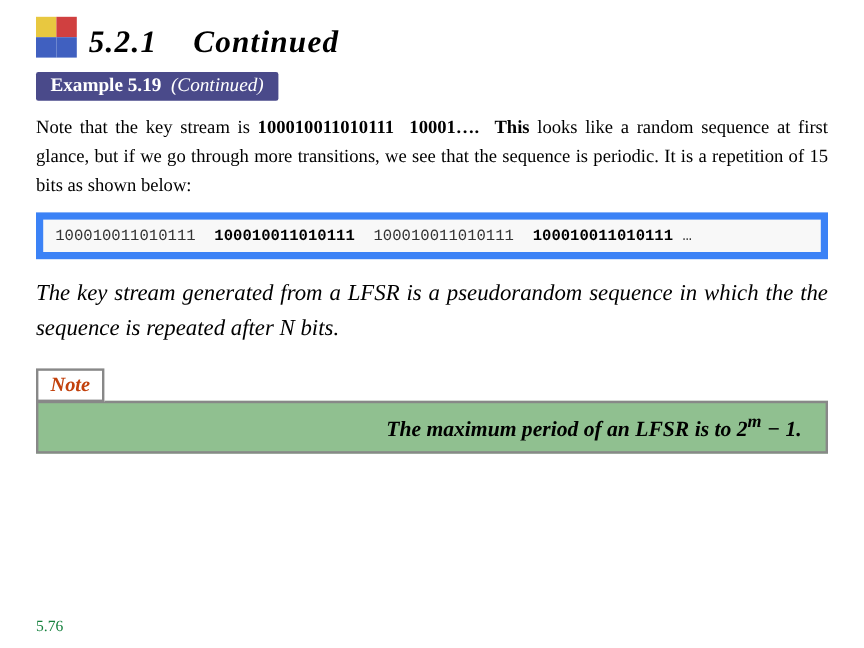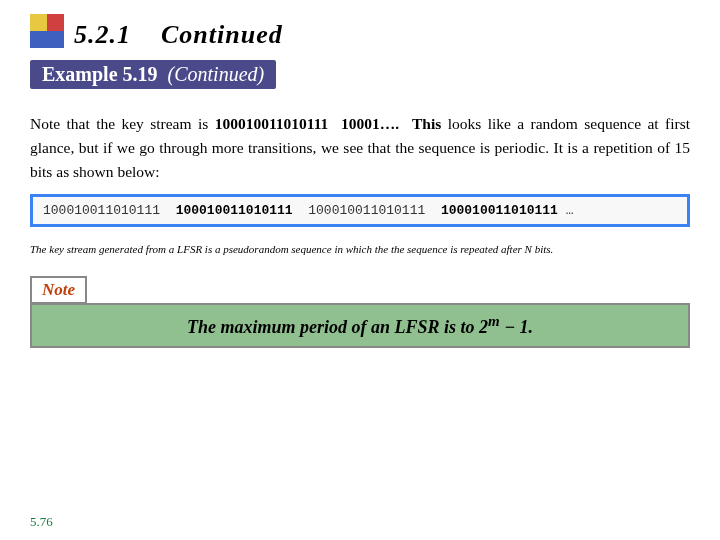--- a/index.html
+++ b/index.html
@@ -38,25 +38,24 @@
       font-weight: bold;
       font-style: italic;
       color: #000;
       letter-spacing: 1px;
     }
 
     
     .example-banner {
       background: #4a4a8a;
       color: #ffffff;
-      font-size: 20px;
+      font-size: 16px;
       font-weight: bold;
       padding: 3px 12px;
       display: inline-block;
-      margin-bottom: 12px;
       border-radius: 2px;
     }
 
     .example-banner .continued-text {
       color: #ffffff;
       font-weight: normal;
       font-style: italic;
     }
 
     
@@ -68,21 +67,21 @@
       text-align: justify;
       margin-top: 11px;
     }
 
     .main-paragraph .highlight {
       font-weight: bold;
     }
 
     
     .sequence-box {
-      border: 3px solid #3b82f6;
+      border: 6px solid #3b82f6;
       background: #f8f8f8;
       padding: 6px 10px;
       font-family: 'Courier New', Courier, monospace;
       font-size: 13px;
       color: #333;
       margin-bottom: 14px;
       white-space: nowrap;
       overflow: hidden;
     }
 
@@ -90,21 +89,21 @@
       color: #333;
     }
 
     .sequence-box .seq-bold {
       font-weight: bold;
       color: #000;
     }
 
     
     .second-paragraph {
-      font-size: 11px;
+      font-size: 19px;
       line-height: 1.55;
       color: #000;
       margin-bottom: 18px;
       text-align: justify;
       font-style: italic;
     }
 
     .second-paragraph .italic-n {
       font-style: italic;
     }
@@ -132,21 +131,21 @@
       background: #90c090;
       border: 2px solid #888;
       padding: 8px 20px;
       margin-top: -1px;
     }
 
     .note-content-text {
       font-size: 18px;
       font-weight: bold;
       color: #000;
-      text-align: center;
+      text-align: right;
       font-style: italic;
     }
 
     
     .footer-page-num {
       position: absolute;
       bottom: 10px;
       left: 30px;
       font-size: 13px;
       color: #15803d;

